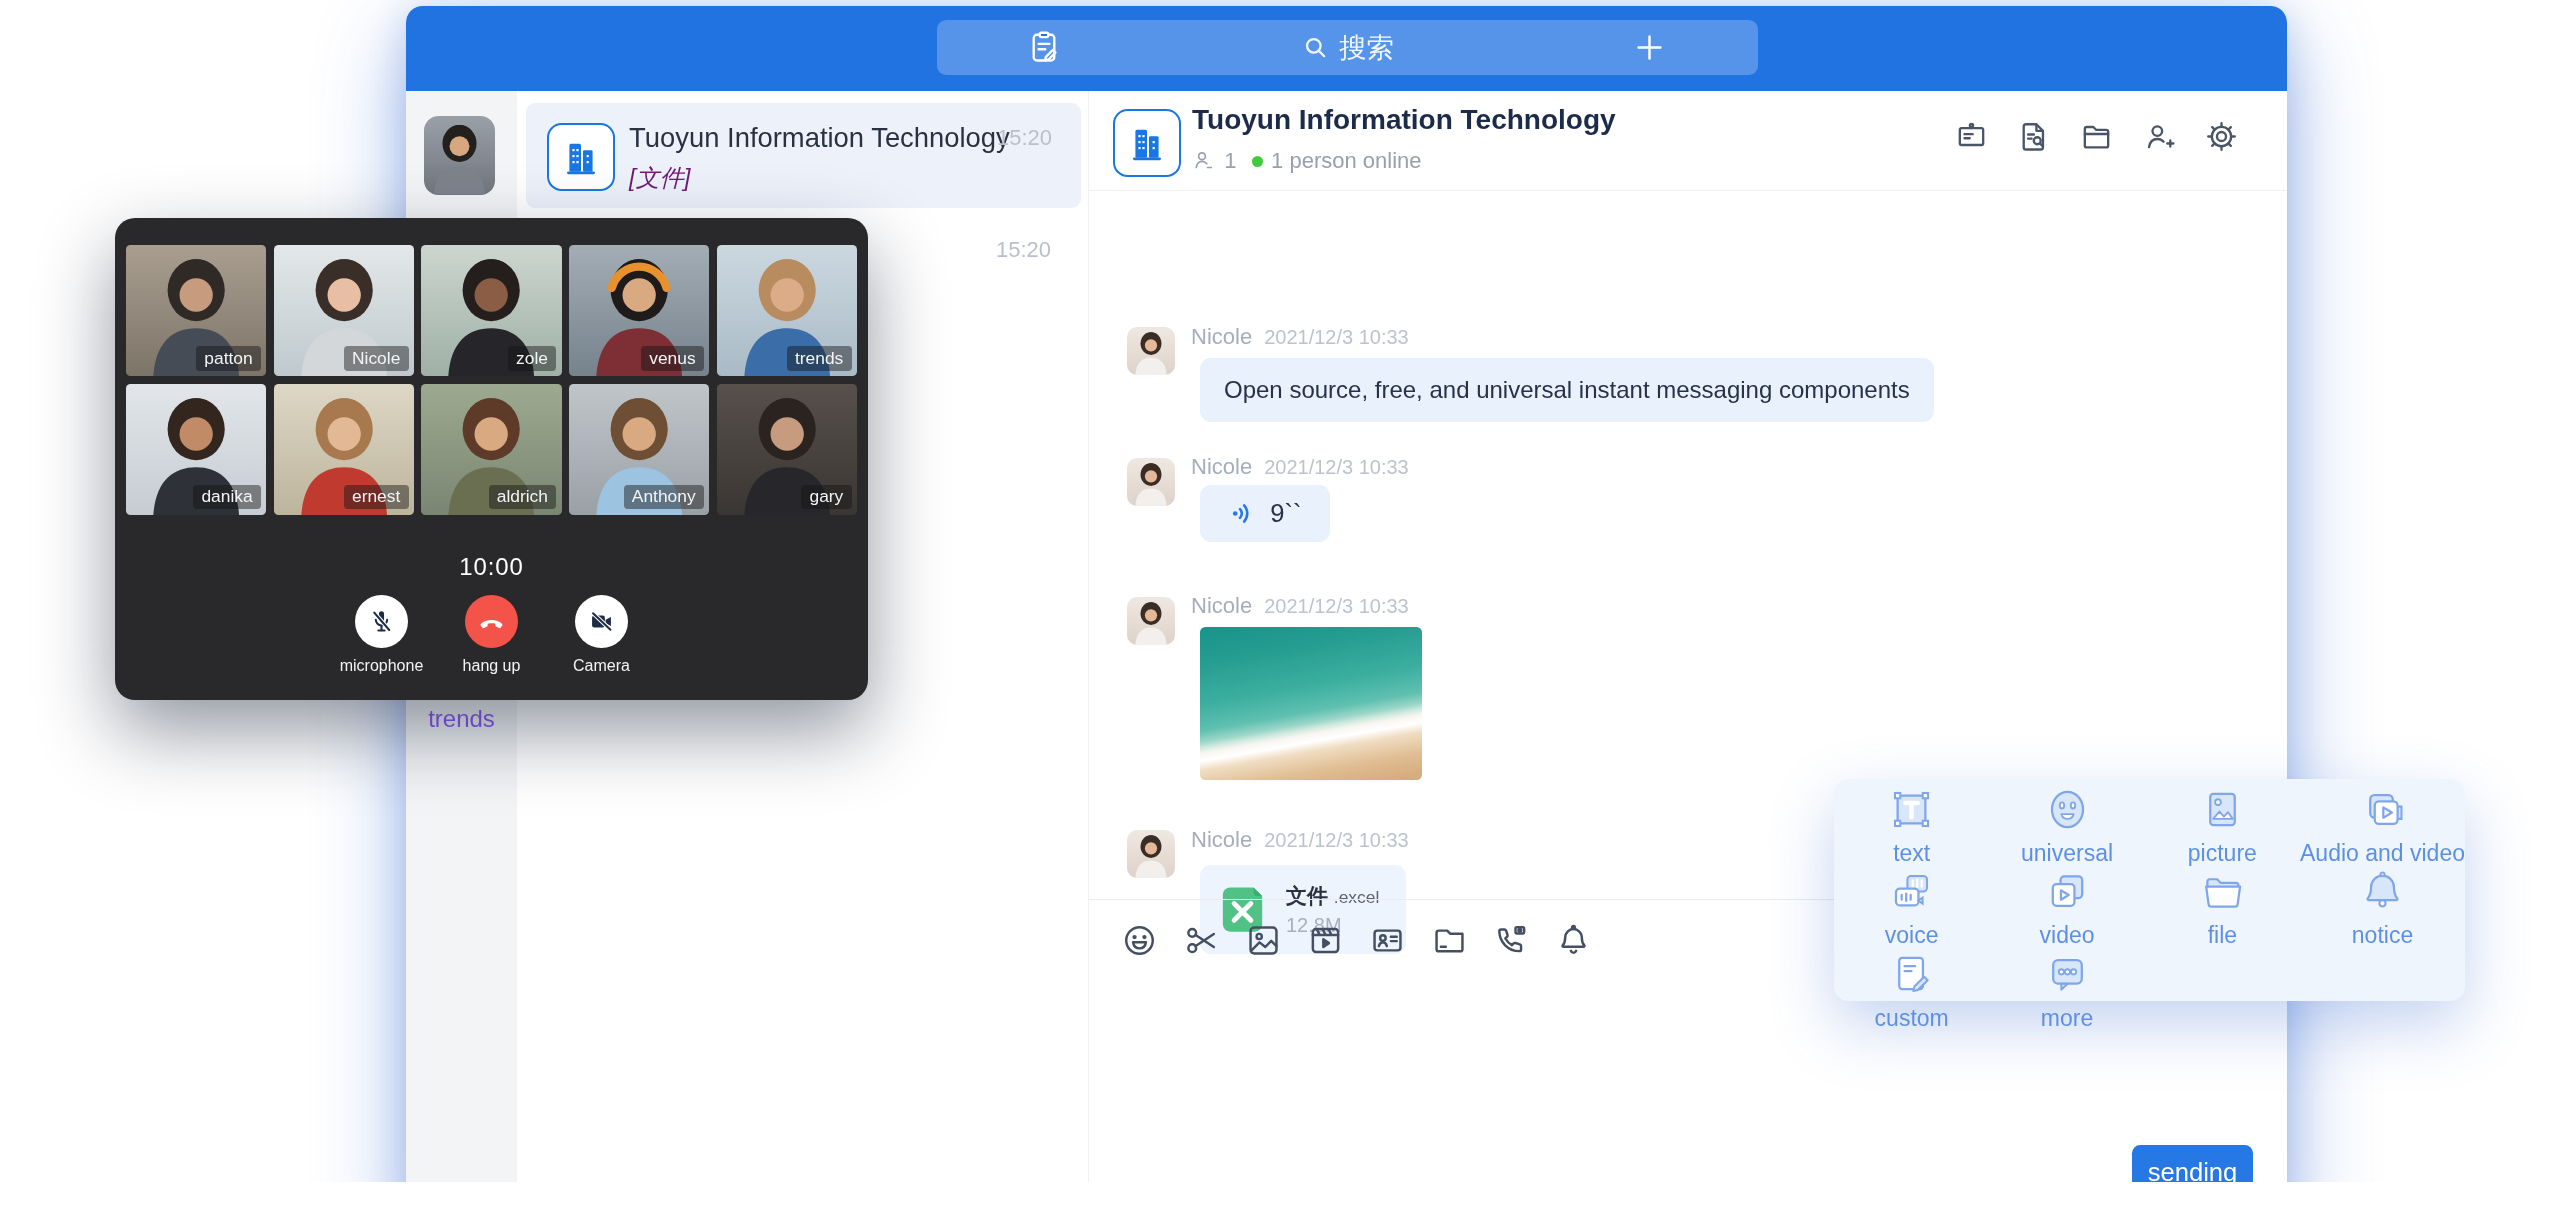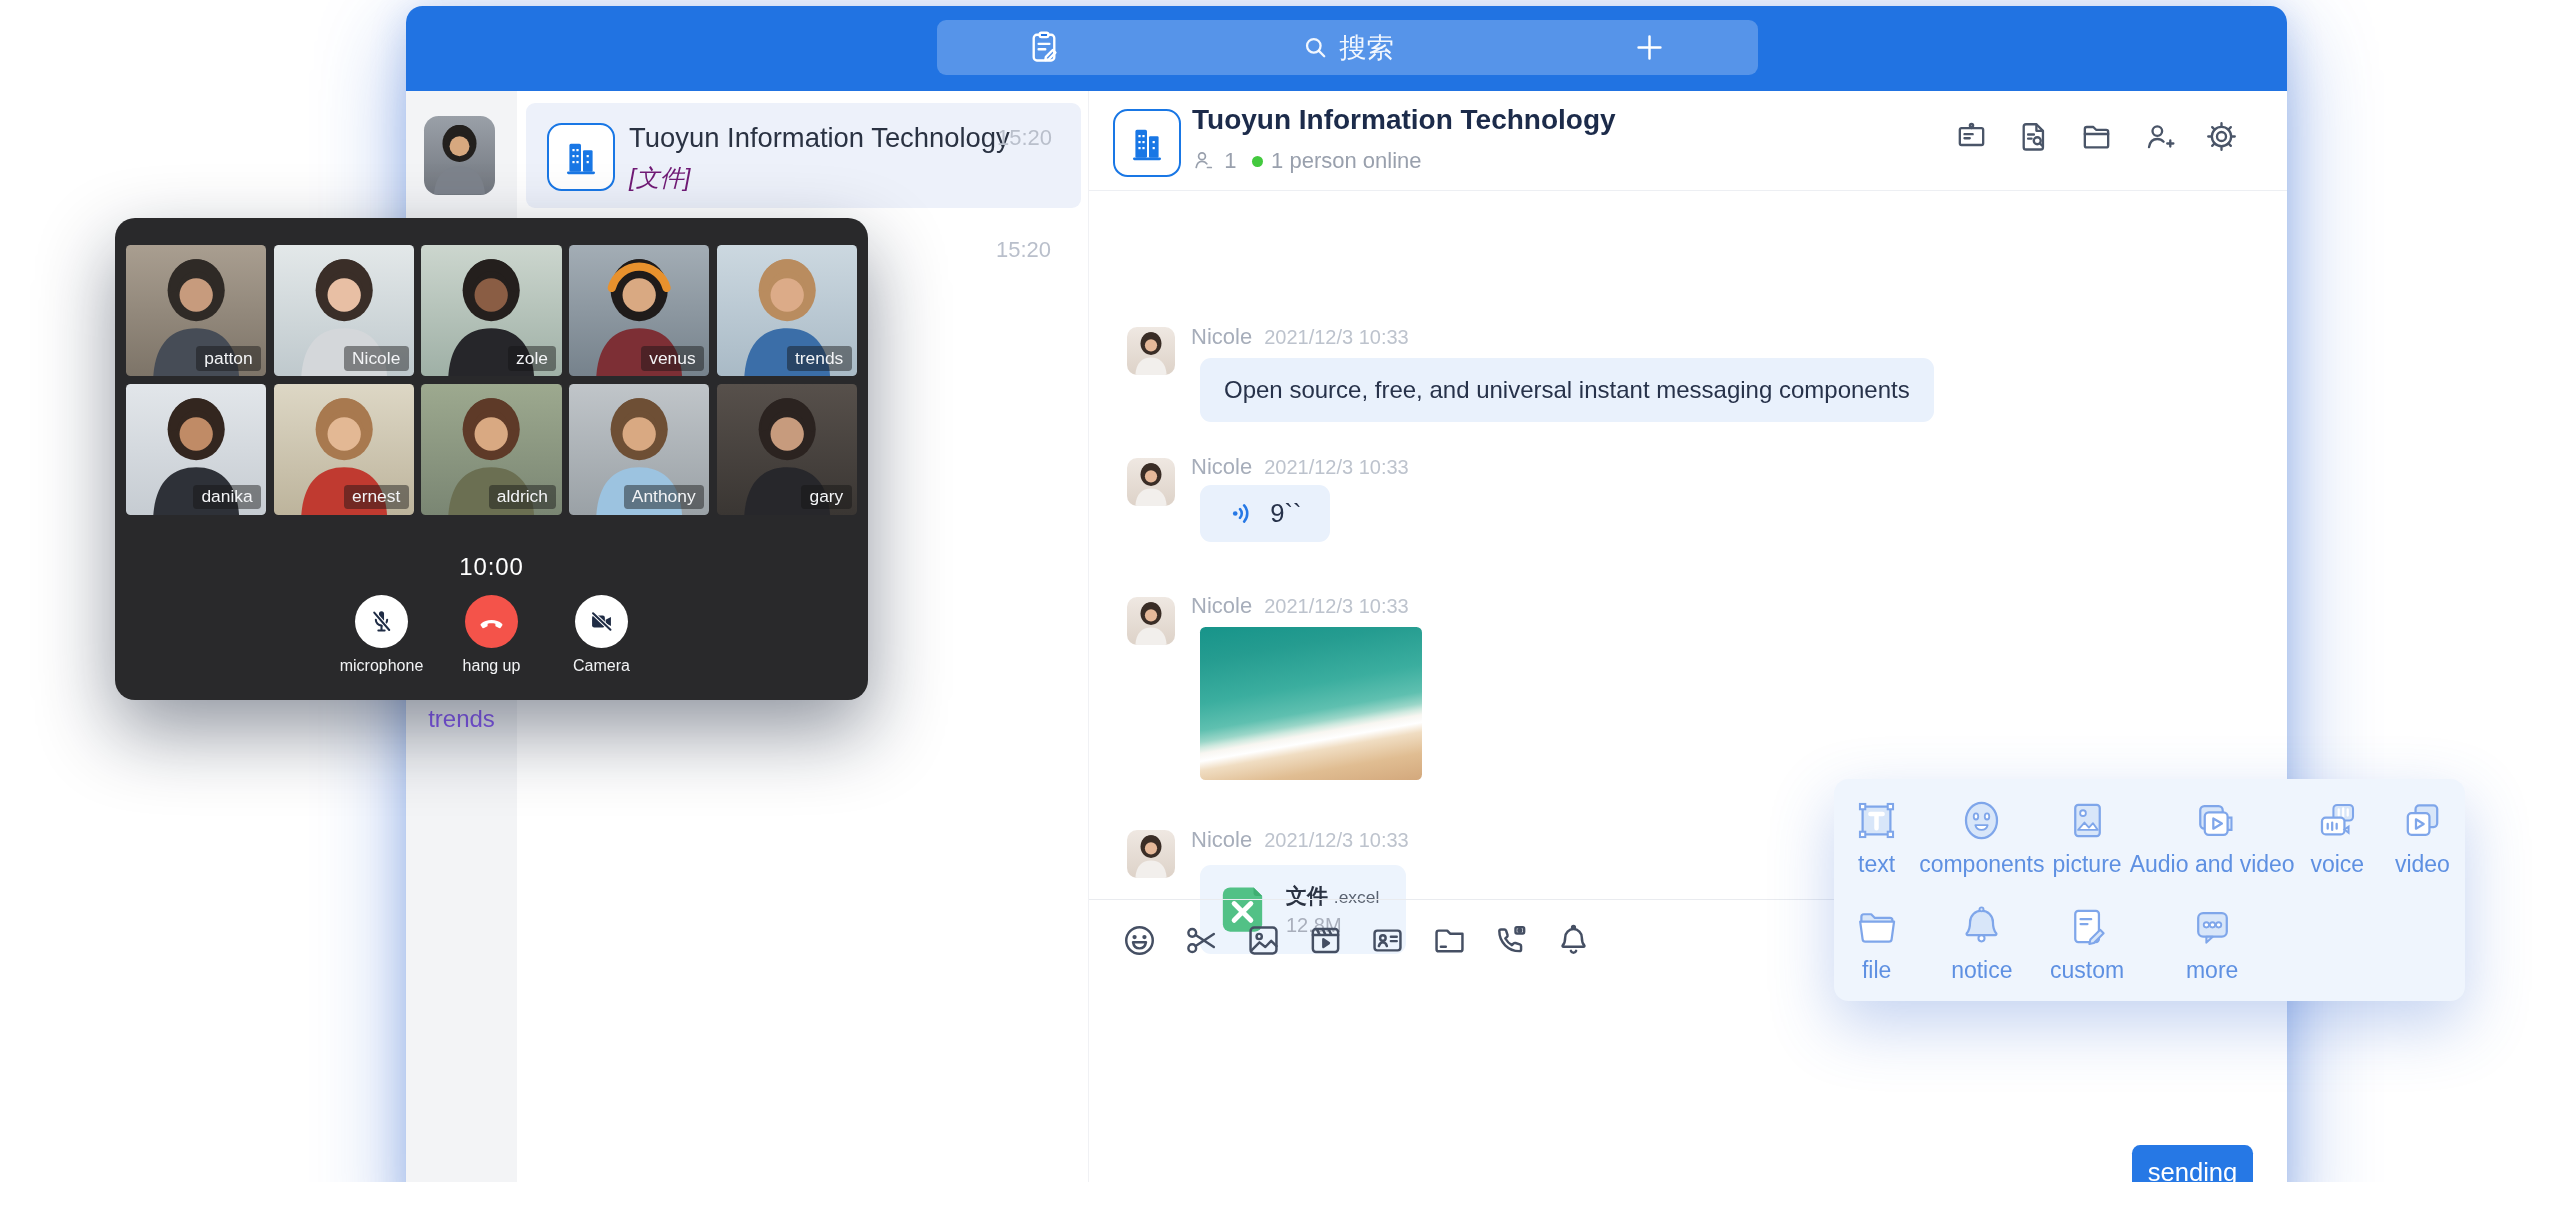--- a/index.html
+++ b/index.html
@@ -103,21 +103,21 @@
   .tile:nth-child(6){--bg1:#e2e6ea;--bg2:#c6ccd2;--hair:#33261f;--skin:#c08b66;--shirt:#2e3138;}
   .tile:nth-child(7){--bg1:#ddd7c5;--bg2:#bdb49c;--hair:#a8794f;--skin:#e3b894;--shirt:#c03a30;}
   .tile:nth-child(8){--bg1:#9da98f;--bg2:#7a8673;--hair:#5e3a28;--skin:#d9a982;--shirt:#6b6f52;}
   .tile:nth-child(9){--bg1:#c0c5c9;--bg2:#9aa1a6;--hair:#6e4f35;--skin:#d9a982;--shirt:#9cc3e0;}
   .tile:nth-child(10){--bg1:#57504b;--bg2:#3a3633;--hair:#2b2320;--skin:#c79b7d;--shirt:#27272b;}
   .av-nicole{--hair:#3a2d26;--skin:#e5b899;--shirt:#f2efec;}
   .av-me{--hair:#23201e;--skin:#d7a87f;--shirt:#7d838c;}
 
   
   .apanel{position:absolute;left:1834px;top:779px;width:631px;height:222px;background:#EFF5FD;border-radius:14.6px;
-    box-shadow:0 24px 64px rgba(60,110,210,.30);display:grid;grid-template-columns:repeat(6,1fr);grid-template-rows:1fr 1fr;
+    box-shadow:0 24px 64px rgba(60,110,210,.30);display:grid;grid-template-columns:repeat(4,1fr);grid-template-rows:1fr 1fr;
     padding:5.5px 0;box-sizing:border-box;}
   .ap-cell{display:flex;flex-direction:column;align-items:center;justify-content:center;cursor:pointer;}
   .ap-cell svg{width:49px;height:49px;}
   .ap-label{margin-top:6.4px;font-size:23px;color:#5E90E2;white-space:nowrap;}
 </style>
 </head>
 <body>
 
 <svg width="0" height="0" style="position:absolute">
   <defs>
@@ -506,21 +506,21 @@
       </svg>
       <span class="ap-label">text</span>
     </div>
     <div class="ap-cell">
       <svg viewBox="0 0 24 24">
         <ellipse cx="12" cy="12" rx="7.6" ry="8.6" fill="#D8E6F9" stroke="#7FA6EA" stroke-width="1.1"></ellipse>
         <ellipse cx="9.3" cy="10" rx="1.1" ry="1.5" fill="#fff" stroke="#7FA6EA" stroke-width="0.9"></ellipse>
         <ellipse cx="14.7" cy="10" rx="1.1" ry="1.5" fill="#fff" stroke="#7FA6EA" stroke-width="0.9"></ellipse>
         <path d="M9 14.3a3.1 3.1 0 0 0 6 0z" fill="#fff" stroke="#7FA6EA" stroke-width="0.9" stroke-linejoin="round"></path>
       </svg>
-      <span class="ap-label">components</span>
+      <span class="ap-label">universal</span>
     </div>
     <div class="ap-cell">
       <svg viewBox="0 0 24 24">
         <rect x="6" y="4.4" width="12" height="15.2" rx="1.5" fill="#D8E6F9" stroke="#7FA6EA" stroke-width="1.1"></rect>
         <circle cx="9.8" cy="8.4" r="1.4" fill="#fff" stroke="#7FA6EA" stroke-width="0.9"></circle>
         <path d="M7.4 16.6l3.1-3.6 2.2 2.5 2-2.2 2.3 3.3z" fill="#fff" stroke="#7FA6EA" stroke-width="0.9" stroke-linejoin="round"></path>
       </svg>
       <span class="ap-label">picture</span>
     </div>
     <div class="ap-cell">

